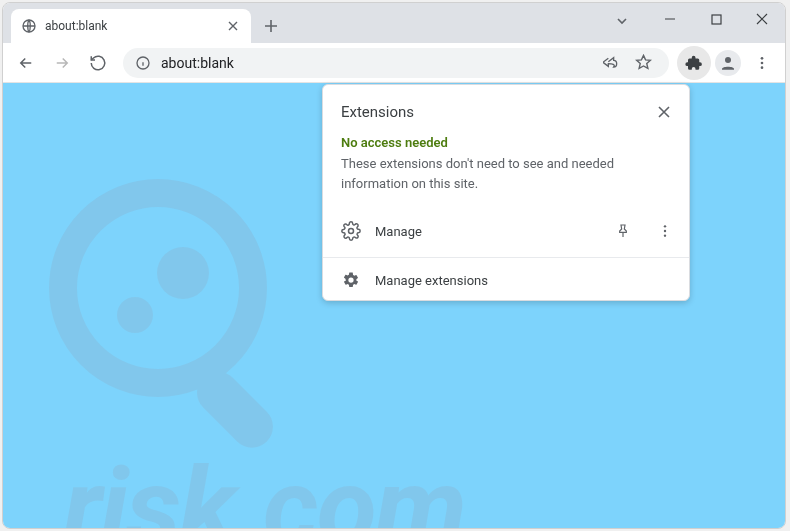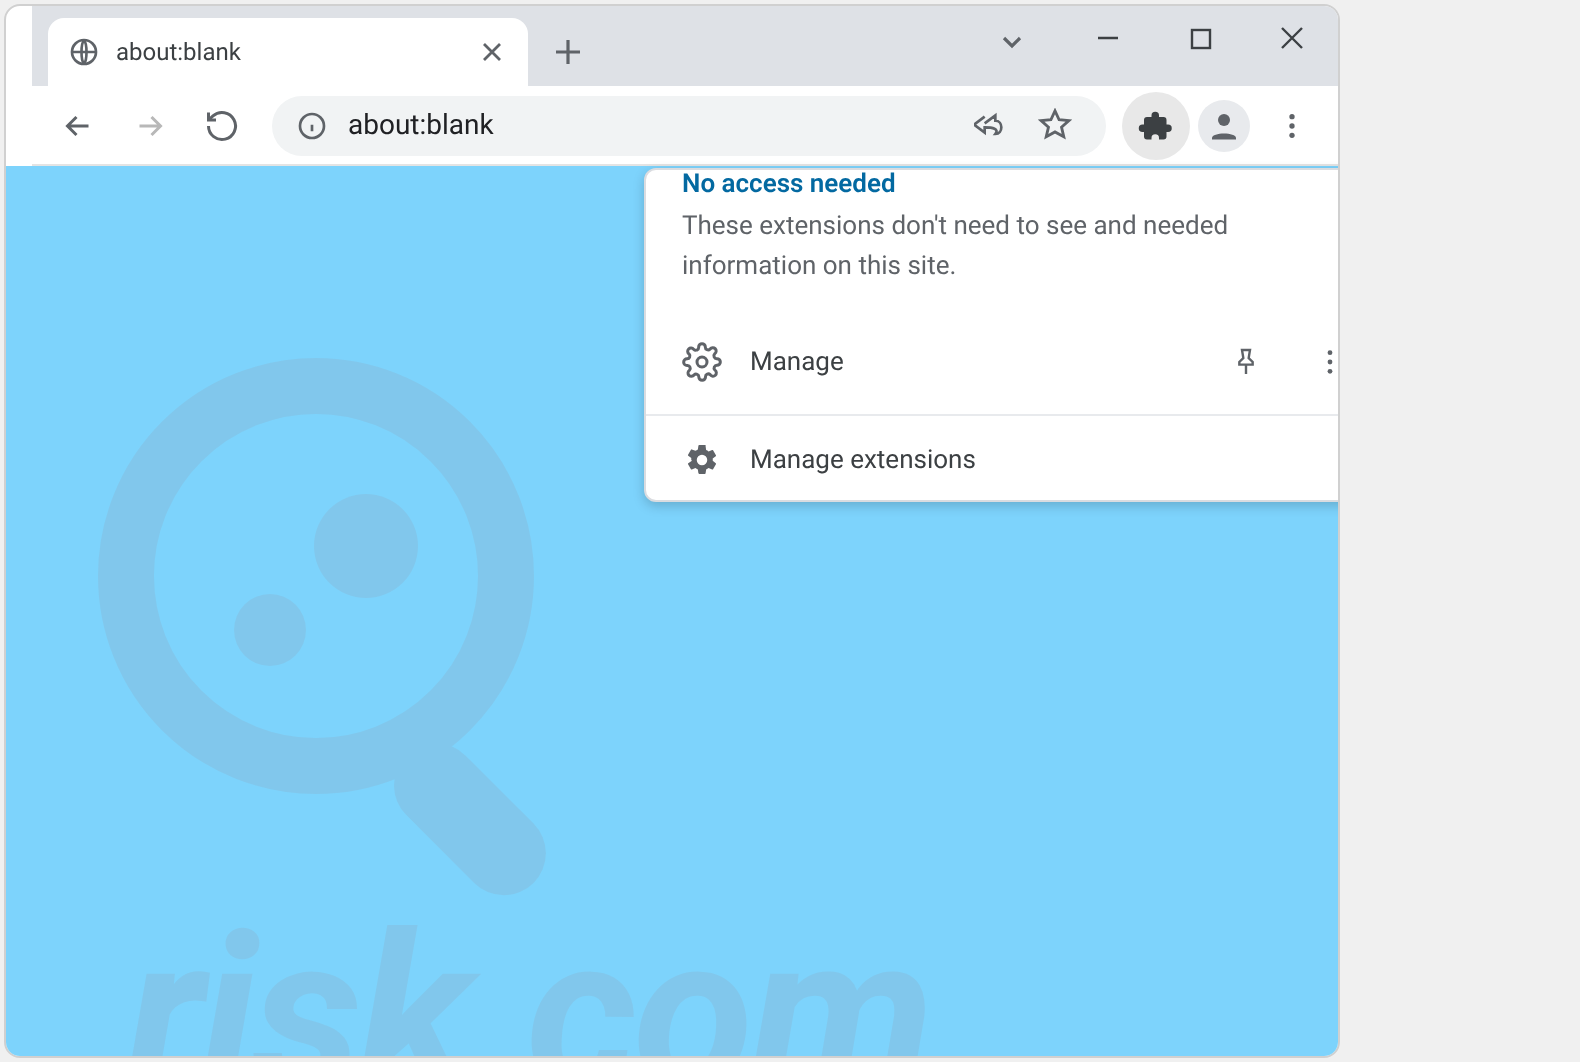--- a/index.html
+++ b/index.html
@@ -1,23 +1,22 @@
 <!DOCTYPE html>
 <html><head>
 <meta charset="utf-8">
 <style>
   * { box-sizing: border-box; margin: 0; padding: 0; }
   html, body { width: 790px; height: 531px; overflow: hidden; font-family: "Segoe UI", Roboto, Arial, sans-serif; }
   body { background: #f0f0f0; position: relative; }
 
   .window {
-    position: absolute; top: 2px; left: 2px; width: 668px; height: 527px;
+    position: absolute; top: 2px; left: 2px; width: 784px; height: 527px;
     background: #fff; border: 1px solid #d0d0d0; border-radius: 8px;
     overflow: hidden;
-    padding-left: 13px;
   }
 
   
   .titlebar { height: 40px; background: #dee1e6; display: flex; align-items: flex-end; position: relative; }
   .tab {
     margin-left: 8px; margin-top: 6px; height: 34px; width: 240px;
     background: #fff; border-radius: 8px 8px 0 0;
     display: flex; align-items: center; padding: 0 10px; gap: 8px;
     position: relative;
   }
@@ -53,21 +52,21 @@
   
   .popup {
     position: absolute; top: 81px; left: 319px; width: 368px;
     background: #fff; border: 1px solid #dadce0; border-radius: 6px;
     box-shadow: 0 2px 6px rgba(0,0,0,0.18);
   }
   .popup-head { display:flex; align-items:center; justify-content:space-between; padding: 14px 12px 10px 18px; }
   .popup-title { font-size: 15px; color:#3c4043; }
   .popup-x { width:26px; height:26px; display:flex; align-items:center; justify-content:center; color:#5f6368; cursor:pointer; border-radius:50%; }
   .popup-section { padding: 0 18px 14px 18px; }
-  .popup-sub { font-size: 13px; font-weight: 600; color:#0369a1; margin-bottom: 4px; }
+  .popup-sub { font-size: 13px; font-weight: 600; color:#4d7c0f; margin-bottom: 4px; }
   .popup-desc { font-size: 13px; color:#5f6368; line-height: 1.5; }
   .popup-row { display:flex; align-items:center; padding: 10px 10px 10px 18px; gap: 14px; }
   .popup-row .ricon { width:20px; height:20px; color:#5f6368; display:flex; align-items:center; justify-content:center; }
   .popup-row .rlabel { font-size: 13px; color:#3c4043; flex:1; }
   .popup-row .raction { width:28px; height:28px; display:flex; align-items:center; justify-content:center; color:#5f6368; cursor:pointer; border-radius:4px; }
   .sep { height:1px; background:#e8eaed; margin: 2px 0; }
 
   svg { display:block; }
 </style>
 </head>
@@ -190,20 +189,28 @@
         <circle cx="115" cy="115" r="95" fill="none" stroke="#b0483b" stroke-width="28"></circle>
         <circle cx="140" cy="100" r="26" fill="#b0483b"></circle>
         <circle cx="92" cy="142" r="18" fill="#b0483b"></circle>
         <rect x="175" y="190" width="90" height="42" rx="21" transform="rotate(45 175 190)" fill="#b0483b"></rect>
       </svg>
       <div class="wm-text">risk.com</div>
     </div>
   </div>
 
   <div class="popup">
+    <div class="popup-head">
+      <div class="popup-title">Extensions</div>
+      <div class="popup-x">
+        <svg width="12" height="12" viewBox="0 0 12 12" stroke="currentColor" stroke-width="1.6">
+            <path d="M1 1l10 10M11 1L1 11"></path>
+          </svg>
+      </div>
+    </div>
     <div class="popup-section">
       <div class="popup-sub">No access needed</div>
       <div class="popup-desc">These extensions don't need to see and needed information on this site.</div>
     </div>
     <div class="popup-row">
       <span class="ricon">
         <svg width="20" height="20" viewBox="0 0 24 24" fill="none" stroke="currentColor" stroke-width="1.8">
             <circle cx="12" cy="12" r="3"></circle>
             <path d="M19.4 15a1.6 1.6 0 0 0 .3 1.8l.1.1a2 2 0 1 1-2.8 2.8l-.1-.1a1.6 1.6 0 0 0-1.8-.3 1.6 1.6 0 0 0-1 1.5V21a2 2 0 0 1-4 0v-.1a1.6 1.6 0 0 0-1-1.5 1.6 1.6 0 0 0-1.8.3l-.1.1a2 2 0 1 1-2.8-2.8l.1-.1a1.6 1.6 0 0 0 .3-1.8 1.6 1.6 0 0 0-1.5-1H3a2 2 0 0 1 0-4h.1a1.6 1.6 0 0 0 1.5-1 1.6 1.6 0 0 0-.3-1.8l-.1-.1a2 2 0 1 1 2.8-2.8l.1.1a1.6 1.6 0 0 0 1.8.3H9a1.6 1.6 0 0 0 1-1.5V3a2 2 0 0 1 4 0v.1a1.6 1.6 0 0 0 1 1.5 1.6 1.6 0 0 0 1.8-.3l.1-.1a2 2 0 1 1 2.8 2.8l-.1.1a1.6 1.6 0 0 0-.3 1.8V9a1.6 1.6 0 0 0 1.5 1H21a2 2 0 0 1 0 4h-.1a1.6 1.6 0 0 0-1.5 1z"></path>
           </svg>

